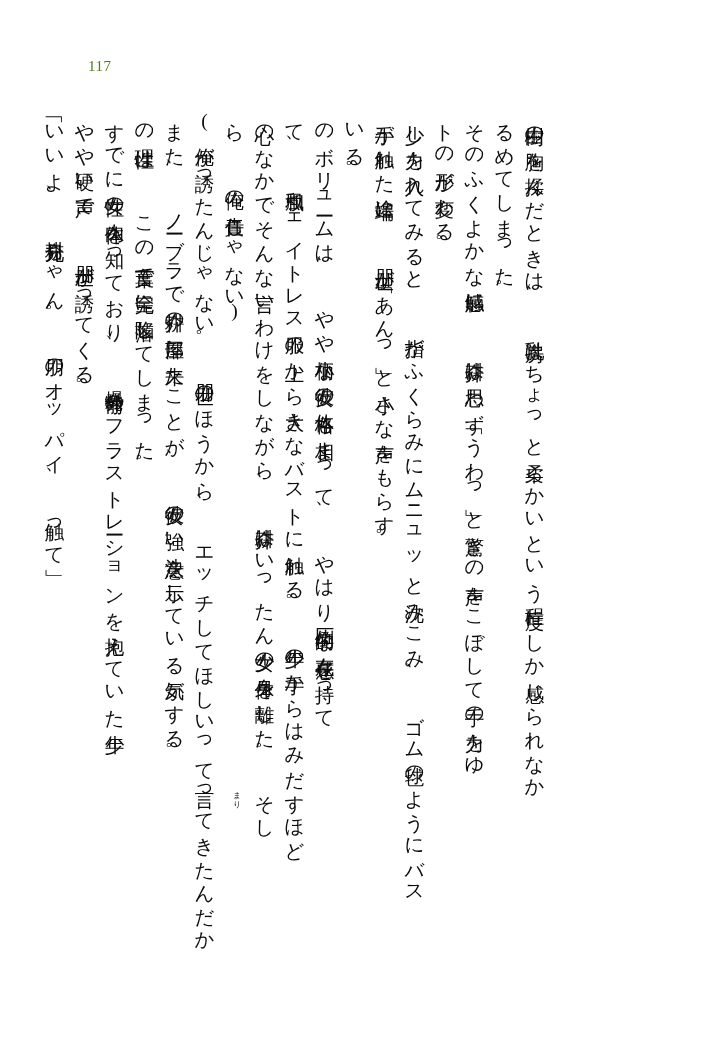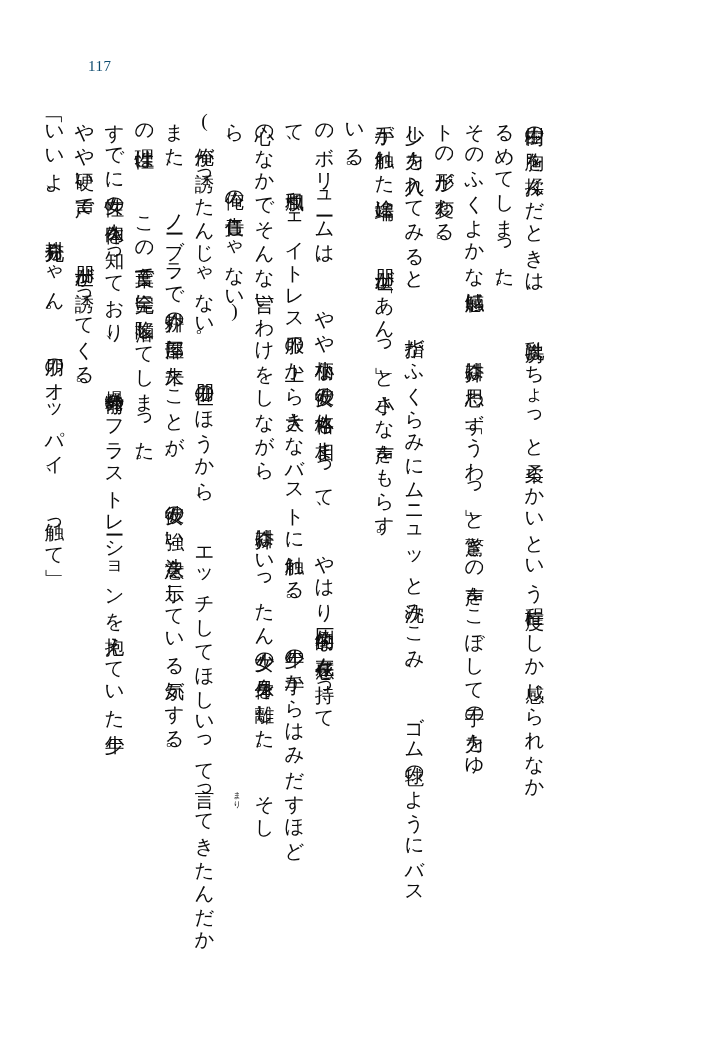--- a/index.html
+++ b/index.html
@@ -15,21 +15,21 @@
     overflow: hidden;
     font-family: "Liberation Serif", "DejaVu Serif", serif;
     color: #111111;
   }
   .page-number {
     position: absolute;
     top: 58px;
     left: 88px;
     font-size: 15px;
     letter-spacing: 0.5px;
-    color: #0c4a6e;
+    color: #4d7c0f;
     font-family: "Liberation Serif", "DejaVu Serif", serif;
   }
   .text-block {
     position: absolute;
     top: 110px;
     right: 62px;
     height: 860px;
     width: 610px;
     display: flex;
     flex-direction: row;

